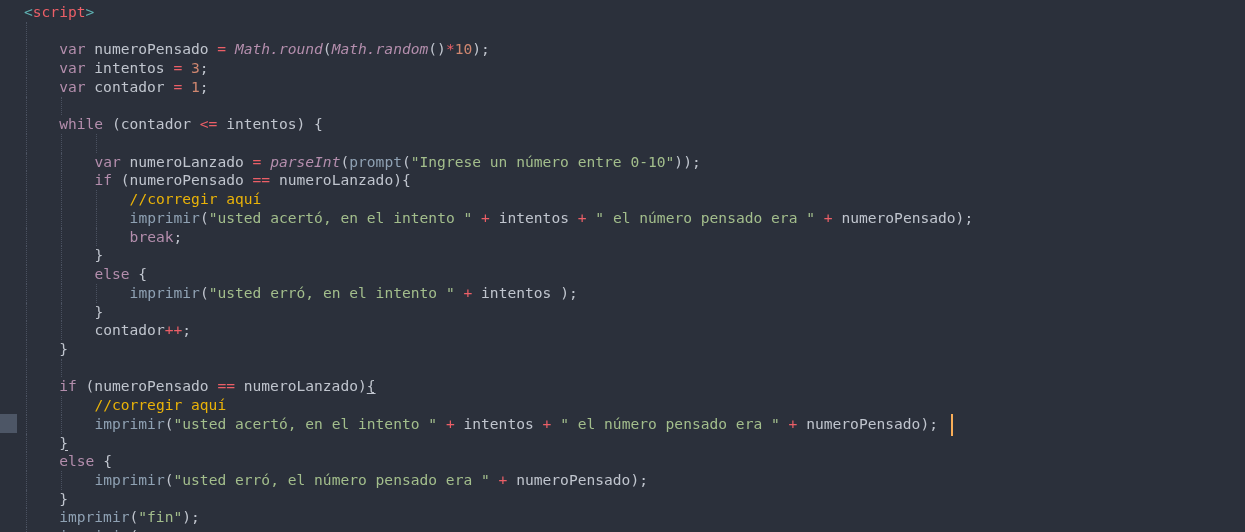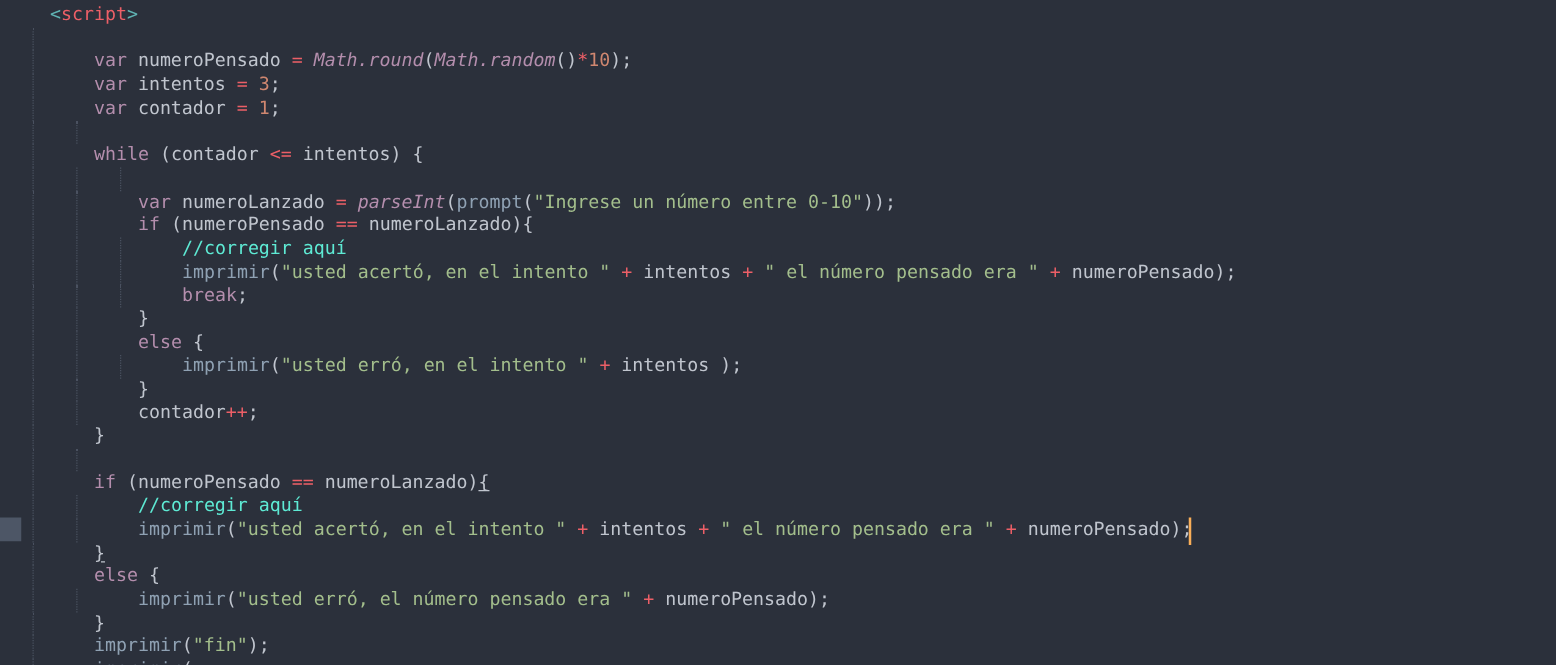--- a/index.html
+++ b/index.html
@@ -23,21 +23,21 @@
     position: absolute;
     left: 0;
     top: 0;
     right: 0;
     padding-top: 3px;
     white-space: pre;
   }
   .line {
     position: relative;
     height: 18.73px;
-    padding-left: 40px;
+    padding-left: 24px;
     white-space: pre;
   }
   
   .guides {
     position: absolute;
     left: 0; top: 0; bottom: 0;
     pointer-events: none;
   }
   .guide {
     position: absolute;
@@ -49,21 +49,21 @@
   
   .kw       { color: #b48ead; }
   .id       { color: #c0c5ce; }
   .fn       { color: #8fa1b3; }          
   .cls      { color: #b48ead; font-style: italic; text-align: right; }  
   .str      { color: #a3be8c; }
   .num      { color: #d08770; }
   .op       { color: #ec5f67; }
   .punc     { color: #c0c5ce; }
   .paren    { color: #c0c5ce; }
-  .comment  { color: #5eead4; }
+  .comment  { color: #eab308; }
   .tagb     { color: #5fb3b3; }          
   .tagn     { color: #ec5f67; }          
   .brmatch  { text-decoration: underline; text-underline-offset: 2px; }
   
   #caret {
     position: absolute;
     width: 2px;
     background: #f9ae58;
     pointer-events: none;
   }

